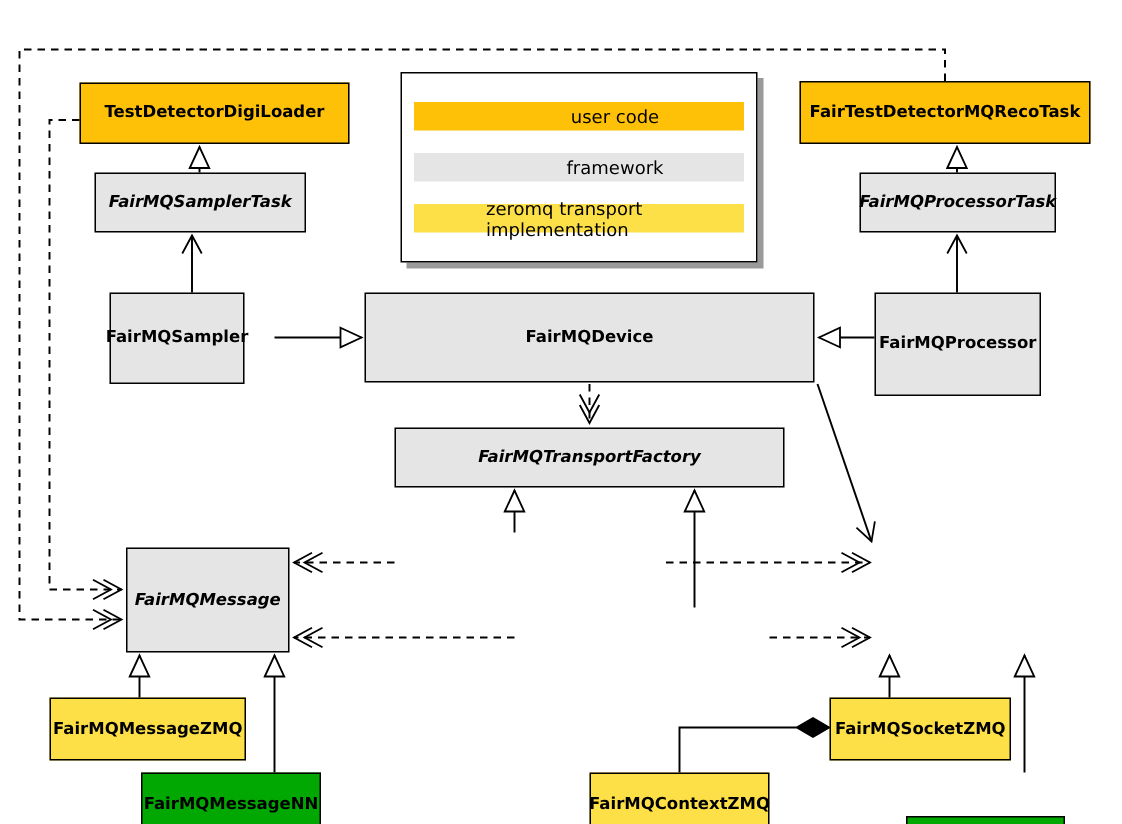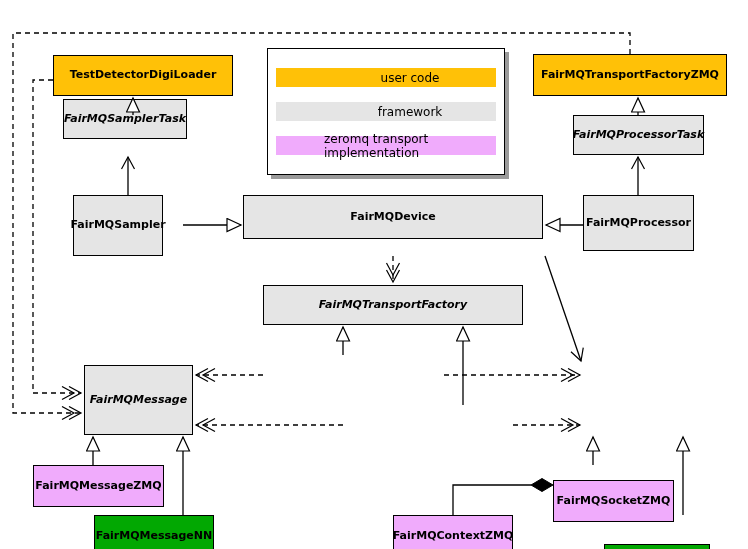--- a/index.html
+++ b/index.html
@@ -3,61 +3,61 @@
 <meta charset="utf-8">
 <style>
   html,body{margin:0;padding:0;background:#ffffff;}
   #stage{position:relative;width:748px;height:549px;background:#ffffff;overflow:hidden;
          font-family:"DejaVu Sans",sans-serif;margin-top:20px;}
   .node{position:absolute;box-sizing:border-box;border:1.4px solid #000;
         display:flex;align-items:center;justify-content:center;text-align:center;
         font-weight:bold;font-size:11px;line-height:1.1;color:#000;white-space:nowrap;}
   .cat-user_code{background:#FFC107;}
   .cat-framework{background:#e5e5e5;}
-  .cat-zeromq{background:#f0abfc;}
+  .cat-zeromq{background:#fde047;}
   .cat-nanomsg{background:#02A802;}
   .abstract{font-style:italic;}
   .legend{position:absolute;left:267px;top:28px;width:238px;height:127px;box-sizing:border-box;
           background:#fff;border:1.6px solid #000;box-shadow:4px 4px 0 #9a9a9a;
           display:flex;flex-direction:column;justify-content:space-evenly;padding:4px 8px;}
   .legend-bar{height:19px;display:flex;align-items:center;justify-content:center;
           font-size:12px;color:#000;padding-left:48px;}
   svg.wires{position:absolute;left:0;top:0;pointer-events:none;z-index:5;}
 </style>
 </head>
 <body>
 
 <div id="stage">
 
   <div class="node cat-user_code" style="left:53px;top:35px;width:180px;height:41px">TestDetectorDigiLoader</div>
 
-  <div class="node cat-user_code" style="left:533px;top:34px;width:194px;height:42px">FairMQTransportFactoryZMQ</div>
+  <div class="node cat-user_code" style="left:533px;top:34px;width:194px;height:42px">FairTestDetectorMQRecoTask</div>
 
-  <div class="node cat-framework abstract" style="left:63px;top:79px;width:124px;height:40px">FairMQSamplerTask</div>
+  <div class="node cat-framework abstract" style="left:63px;top:95px;width:141px;height:40px">FairMQSamplerTask</div>
 
   <div class="node cat-framework abstract" style="left:573px;top:95px;width:131px;height:40px">FairMQProcessorTask</div>
 
   <div class="node cat-framework" style="left:73px;top:175px;width:90px;height:61px">FairMQSampler</div>
 
-  <div class="node cat-framework" style="left:243px;top:175px;width:300px;height:44px">FairMQDevice</div>
+  <div class="node cat-framework" style="left:243px;top:175px;width:300px;height:60px">FairMQDevice</div>
 
-  <div class="node cat-framework" style="left:583px;top:175px;width:111px;height:56px">FairMQProcessor</div>
+  <div class="node cat-framework" style="left:583px;top:175px;width:111px;height:69px">FairMQProcessor</div>
 
   <div class="node cat-framework abstract" style="left:263px;top:265px;width:260px;height:40px">FairMQTransportFactory</div>
 
 
 
   <div class="node cat-framework abstract" style="left:84px;top:345px;width:109px;height:70px">FairMQMessage</div>
 
 
   <div class="node cat-zeromq" style="left:33px;top:445px;width:131px;height:42px">FairMQMessageZMQ</div>
 
   <div class="node cat-nanomsg" style="left:94px;top:495px;width:120px;height:42px">FairMQMessageNN</div>
 
-  <div class="node cat-zeromq" style="left:553px;top:460px;width:121px;height:42px">FairMQSocketZMQ</div>
+  <div class="node cat-zeromq" style="left:553px;top:445px;width:121px;height:42px">FairMQSocketZMQ</div>
 
   <div class="node cat-nanomsg" style="left:604px;top:524px;width:106px;height:42px">FairMQSocketNN</div>
 
   <div class="node cat-zeromq" style="left:393px;top:495px;width:120px;height:42px">FairMQContextZMQ</div>
 
   <div class="legend">
     <div class="legend-bar cat-user_code">user code</div>
     <div class="legend-bar cat-framework">framework</div>
     <div class="legend-bar cat-zeromq">zeromq transport implementation</div>
   </div>

